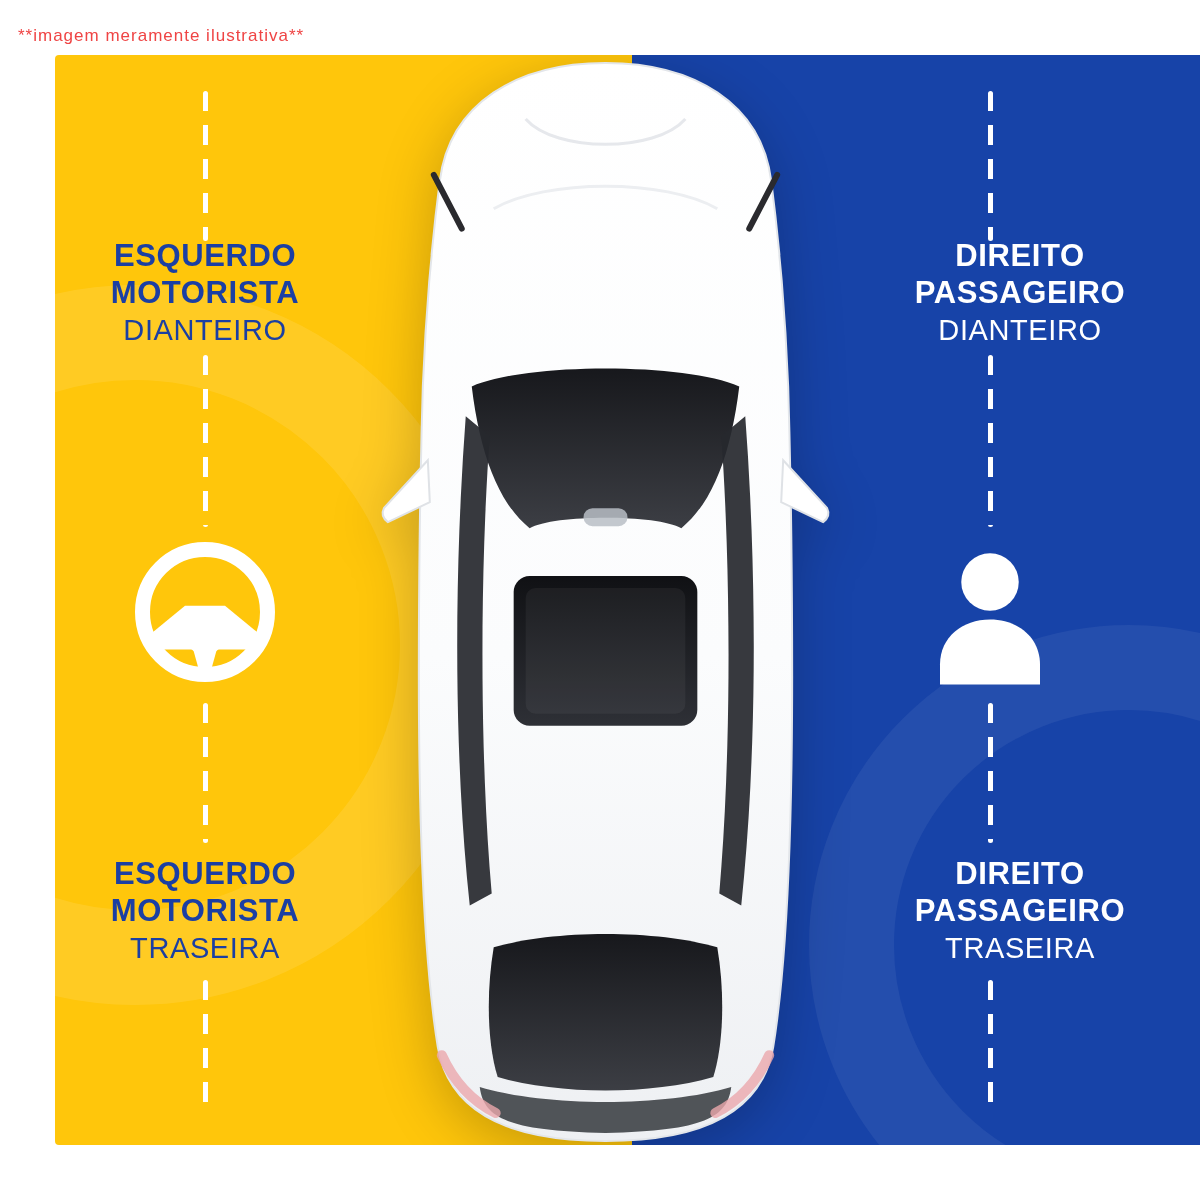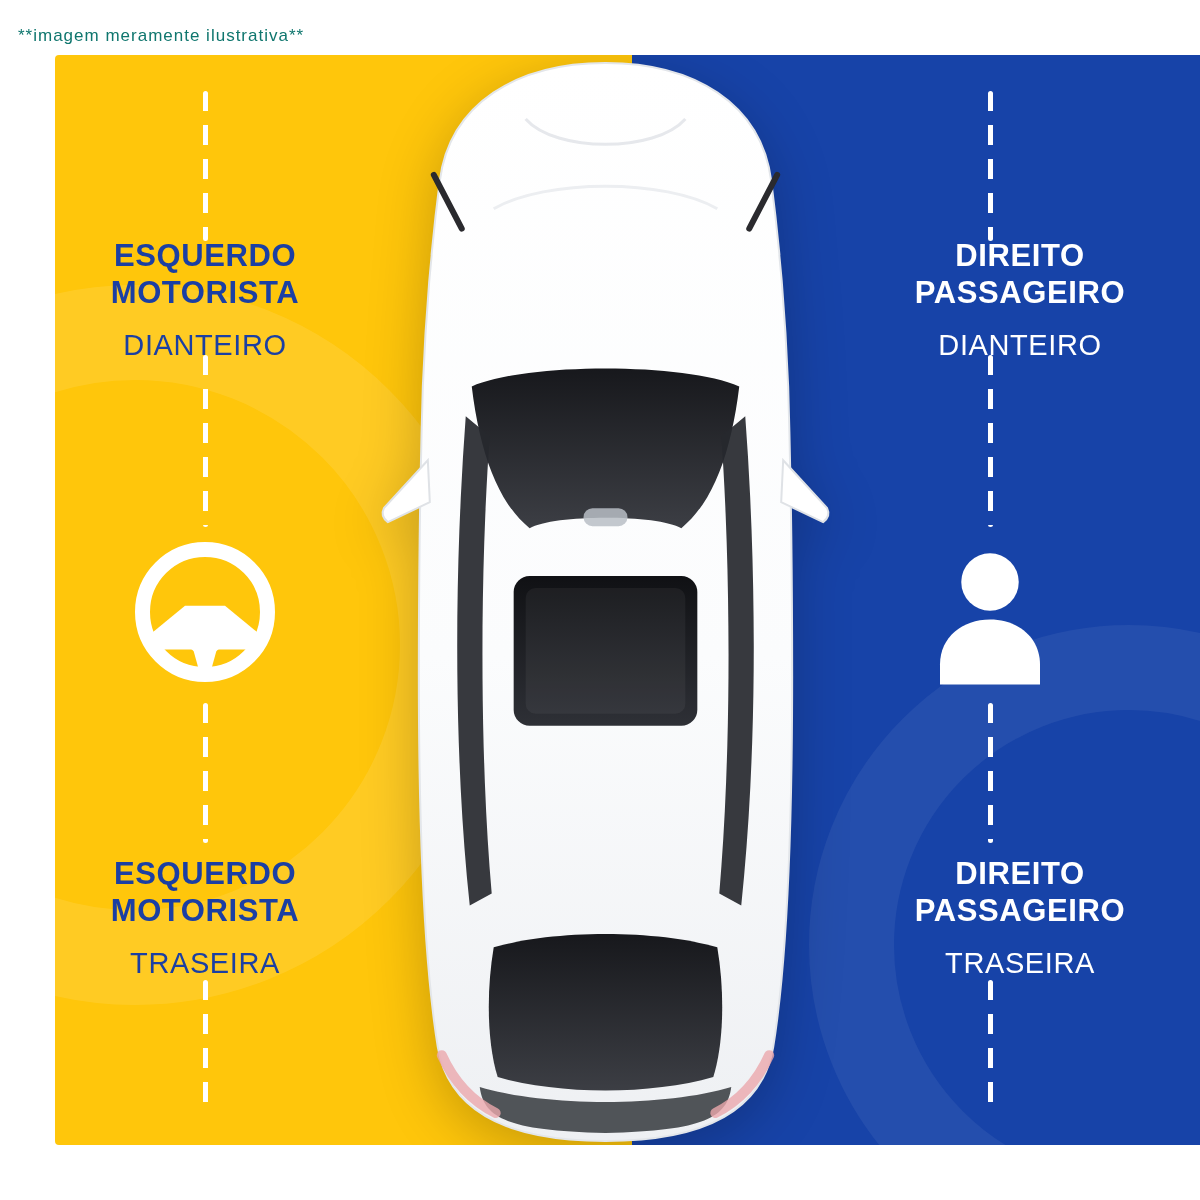--- a/index.html
+++ b/index.html
@@ -14,21 +14,21 @@
     background:#ffffff;
     font-family:"Liberation Sans", sans-serif;
     position:relative;
     overflow:hidden;
   }
   .disclaimer{
     position:absolute;
     top:26px;left:18px;
     font-size:17px;
     letter-spacing:1px;
-    color:#0f766e;
+    color:#ef4444;
   }
   .card{
     position:absolute;
     left:55px;top:55px;
     width:1154px;height:1090px;
     border-radius:4px;
     overflow:hidden;
     display:flex;
   }
   .half{width:50%;height:100%;position:relative;}
@@ -54,21 +54,21 @@
   .dash.left{left:148px;}
   .dash.right{left:933px;}
   .seg-a{top:36px;height:150px;}
   .seg-b{top:300px;height:172px;}
   .seg-c{top:648px;height:140px;}
   .seg-d{top:925px;height:130px;}
   .pos-label{
     position:absolute;width:340px;text-align:center;line-height:1.2;
   }
   .pos-label .l-bold{display:block;font-weight:700;font-size:31px;letter-spacing:.6px;}
-  .pos-label .l-reg{display:block;font-weight:400;font-size:29px;letter-spacing:.6px;margin-top:17px;}
+  .pos-label .l-reg{display:block;font-weight:400;font-size:29px;letter-spacing:.6px;margin-top:2px;}
   .pos-label.driver-color{color:var(--driver-label,#1B3FA3);}
   .pos-label.passenger-color{color:var(--passenger-label,#ffffff);}
   .lab-left{left:-20px;}
   .lab-right{left:795px;}
   .lab-front{top:182px;}
   .lab-rear{top:800px;}
   .icon-wrap{
     position:absolute;width:150px;height:150px;
     display:flex;align-items:center;justify-content:center;
   }

